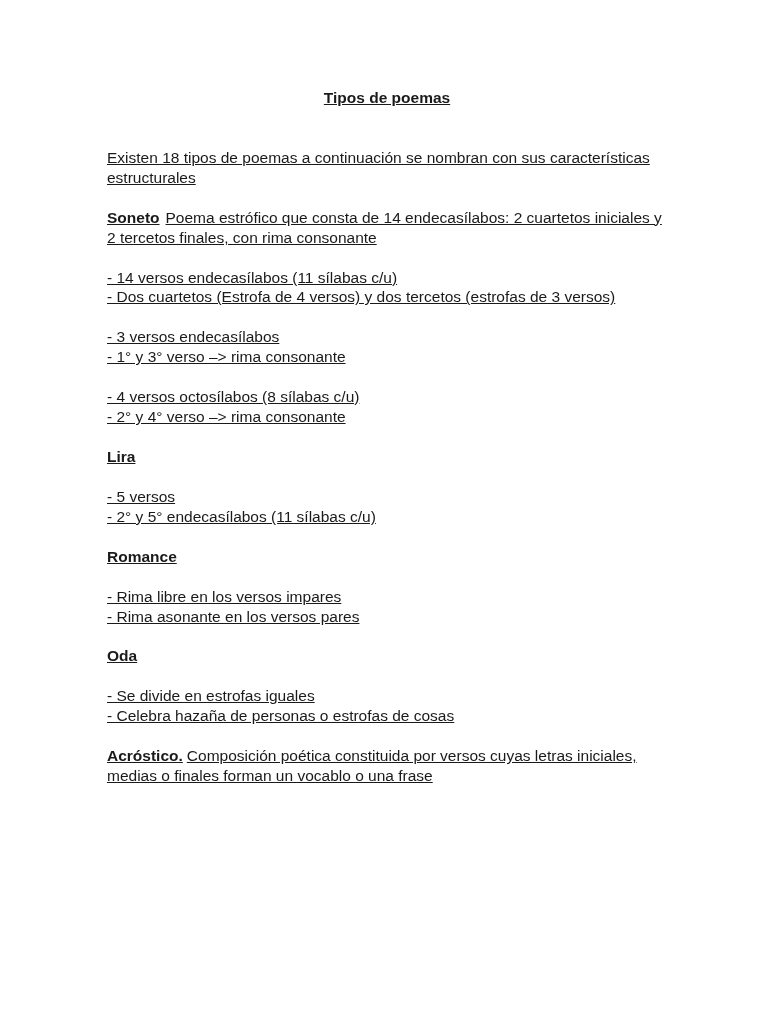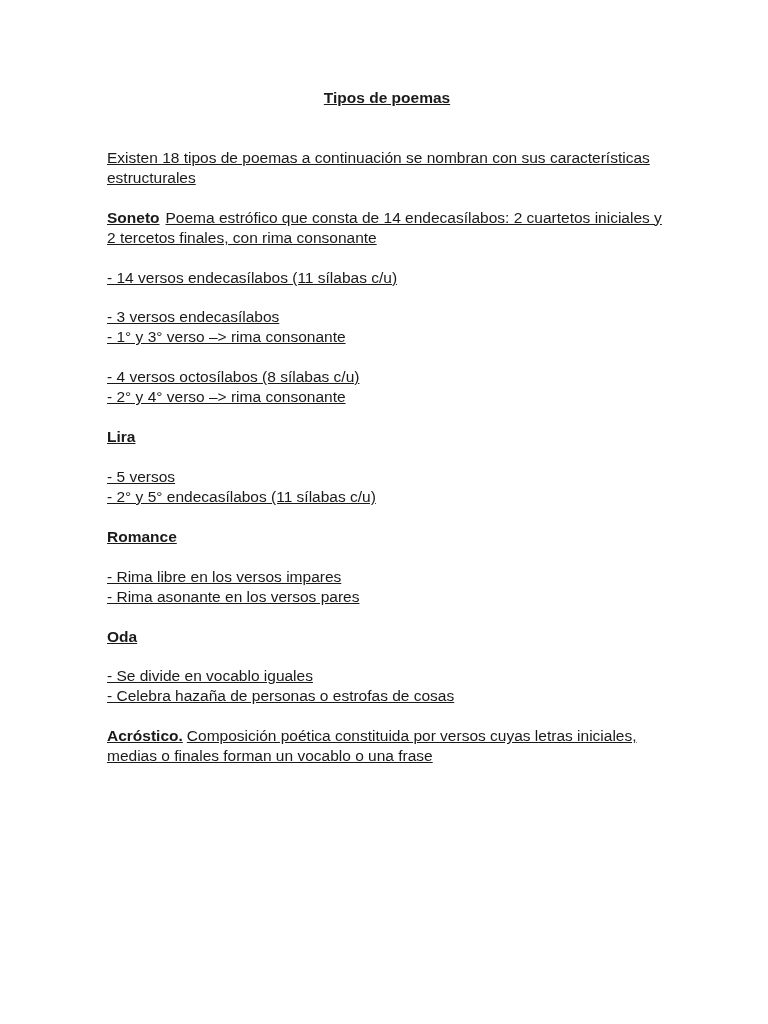--- a/index.html
+++ b/index.html
@@ -59,20 +59,21 @@
     <div class="block">
       <p>Existen 18 tipos de poemas a continuación se nombran con sus características estructurales</p>
     </div>
 
     <div class="block">
       <p><span class="lead-head">Soneto</span><span>Poema estrófico que consta de 14 endecasílabos: 2 cuartetos iniciales y 2 tercetos finales, con rima consonante</span></p>
     </div>
 
     <div class="block">
       <p>- 14 versos endecasílabos (11 sílabas c/u)</p>
+      <p>- Dos cuartetos (Estrofa de 4 versos) y dos tercetos (estrofas de 3 versos)</p>
     </div>
 
 
     <div class="block">
       <p>- 3 versos endecasílabos</p>
       <p>- 1° y 3° verso –&gt; rima consonante</p>
     </div>
 
 
     <div class="block">
@@ -96,21 +97,21 @@
     <div class="block">
       <p>- Rima libre en los versos impares</p>
       <p>- Rima asonante en los versos pares</p>
     </div>
 
     <div class="block">
       <p class="hd">Oda</p>
     </div>
 
     <div class="block">
-      <p>- Se divide en vocablo iguales</p>
+      <p>- Se divide en estrofas iguales</p>
       <p>- Celebra hazaña de personas o estrofas de cosas</p>
     </div>
 
     <div class="block">
       <p><span class="lead-head-tight">Acróstico.</span><span>Composición poética constituida por versos cuyas letras iniciales, medias o finales forman un vocablo o una frase</span></p>
     </div>
 
   </div>
 </div>
 

